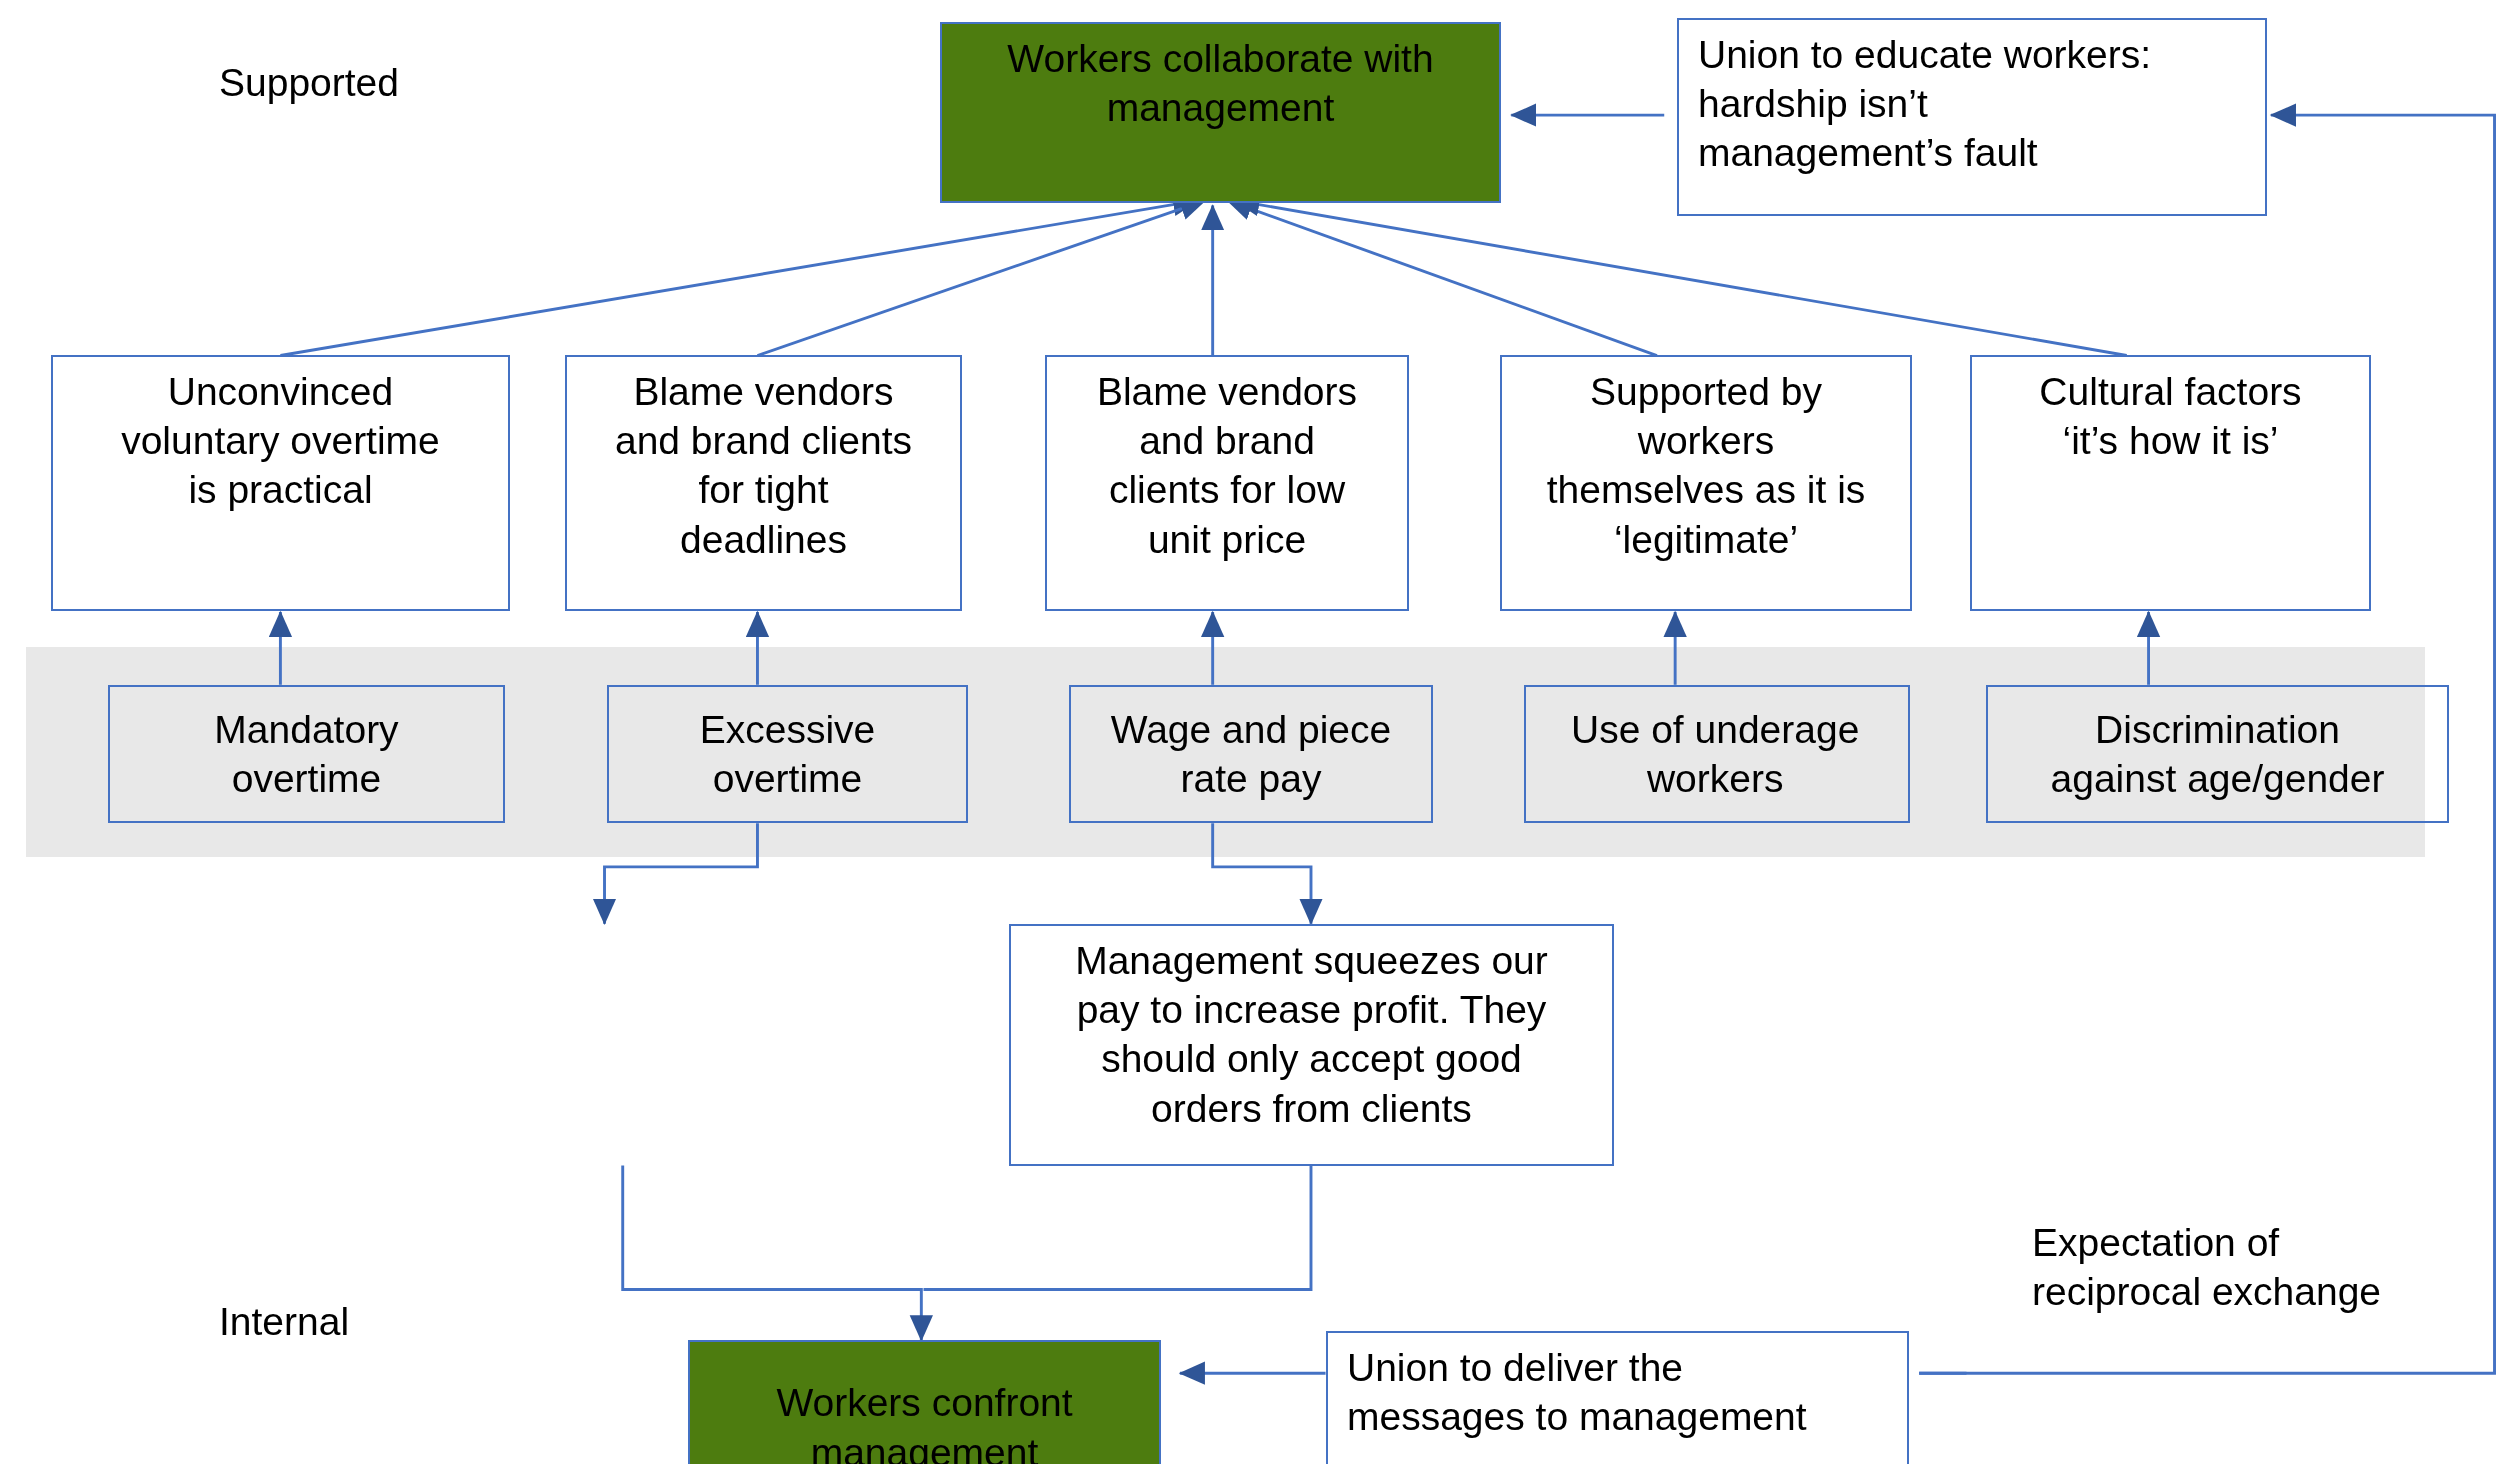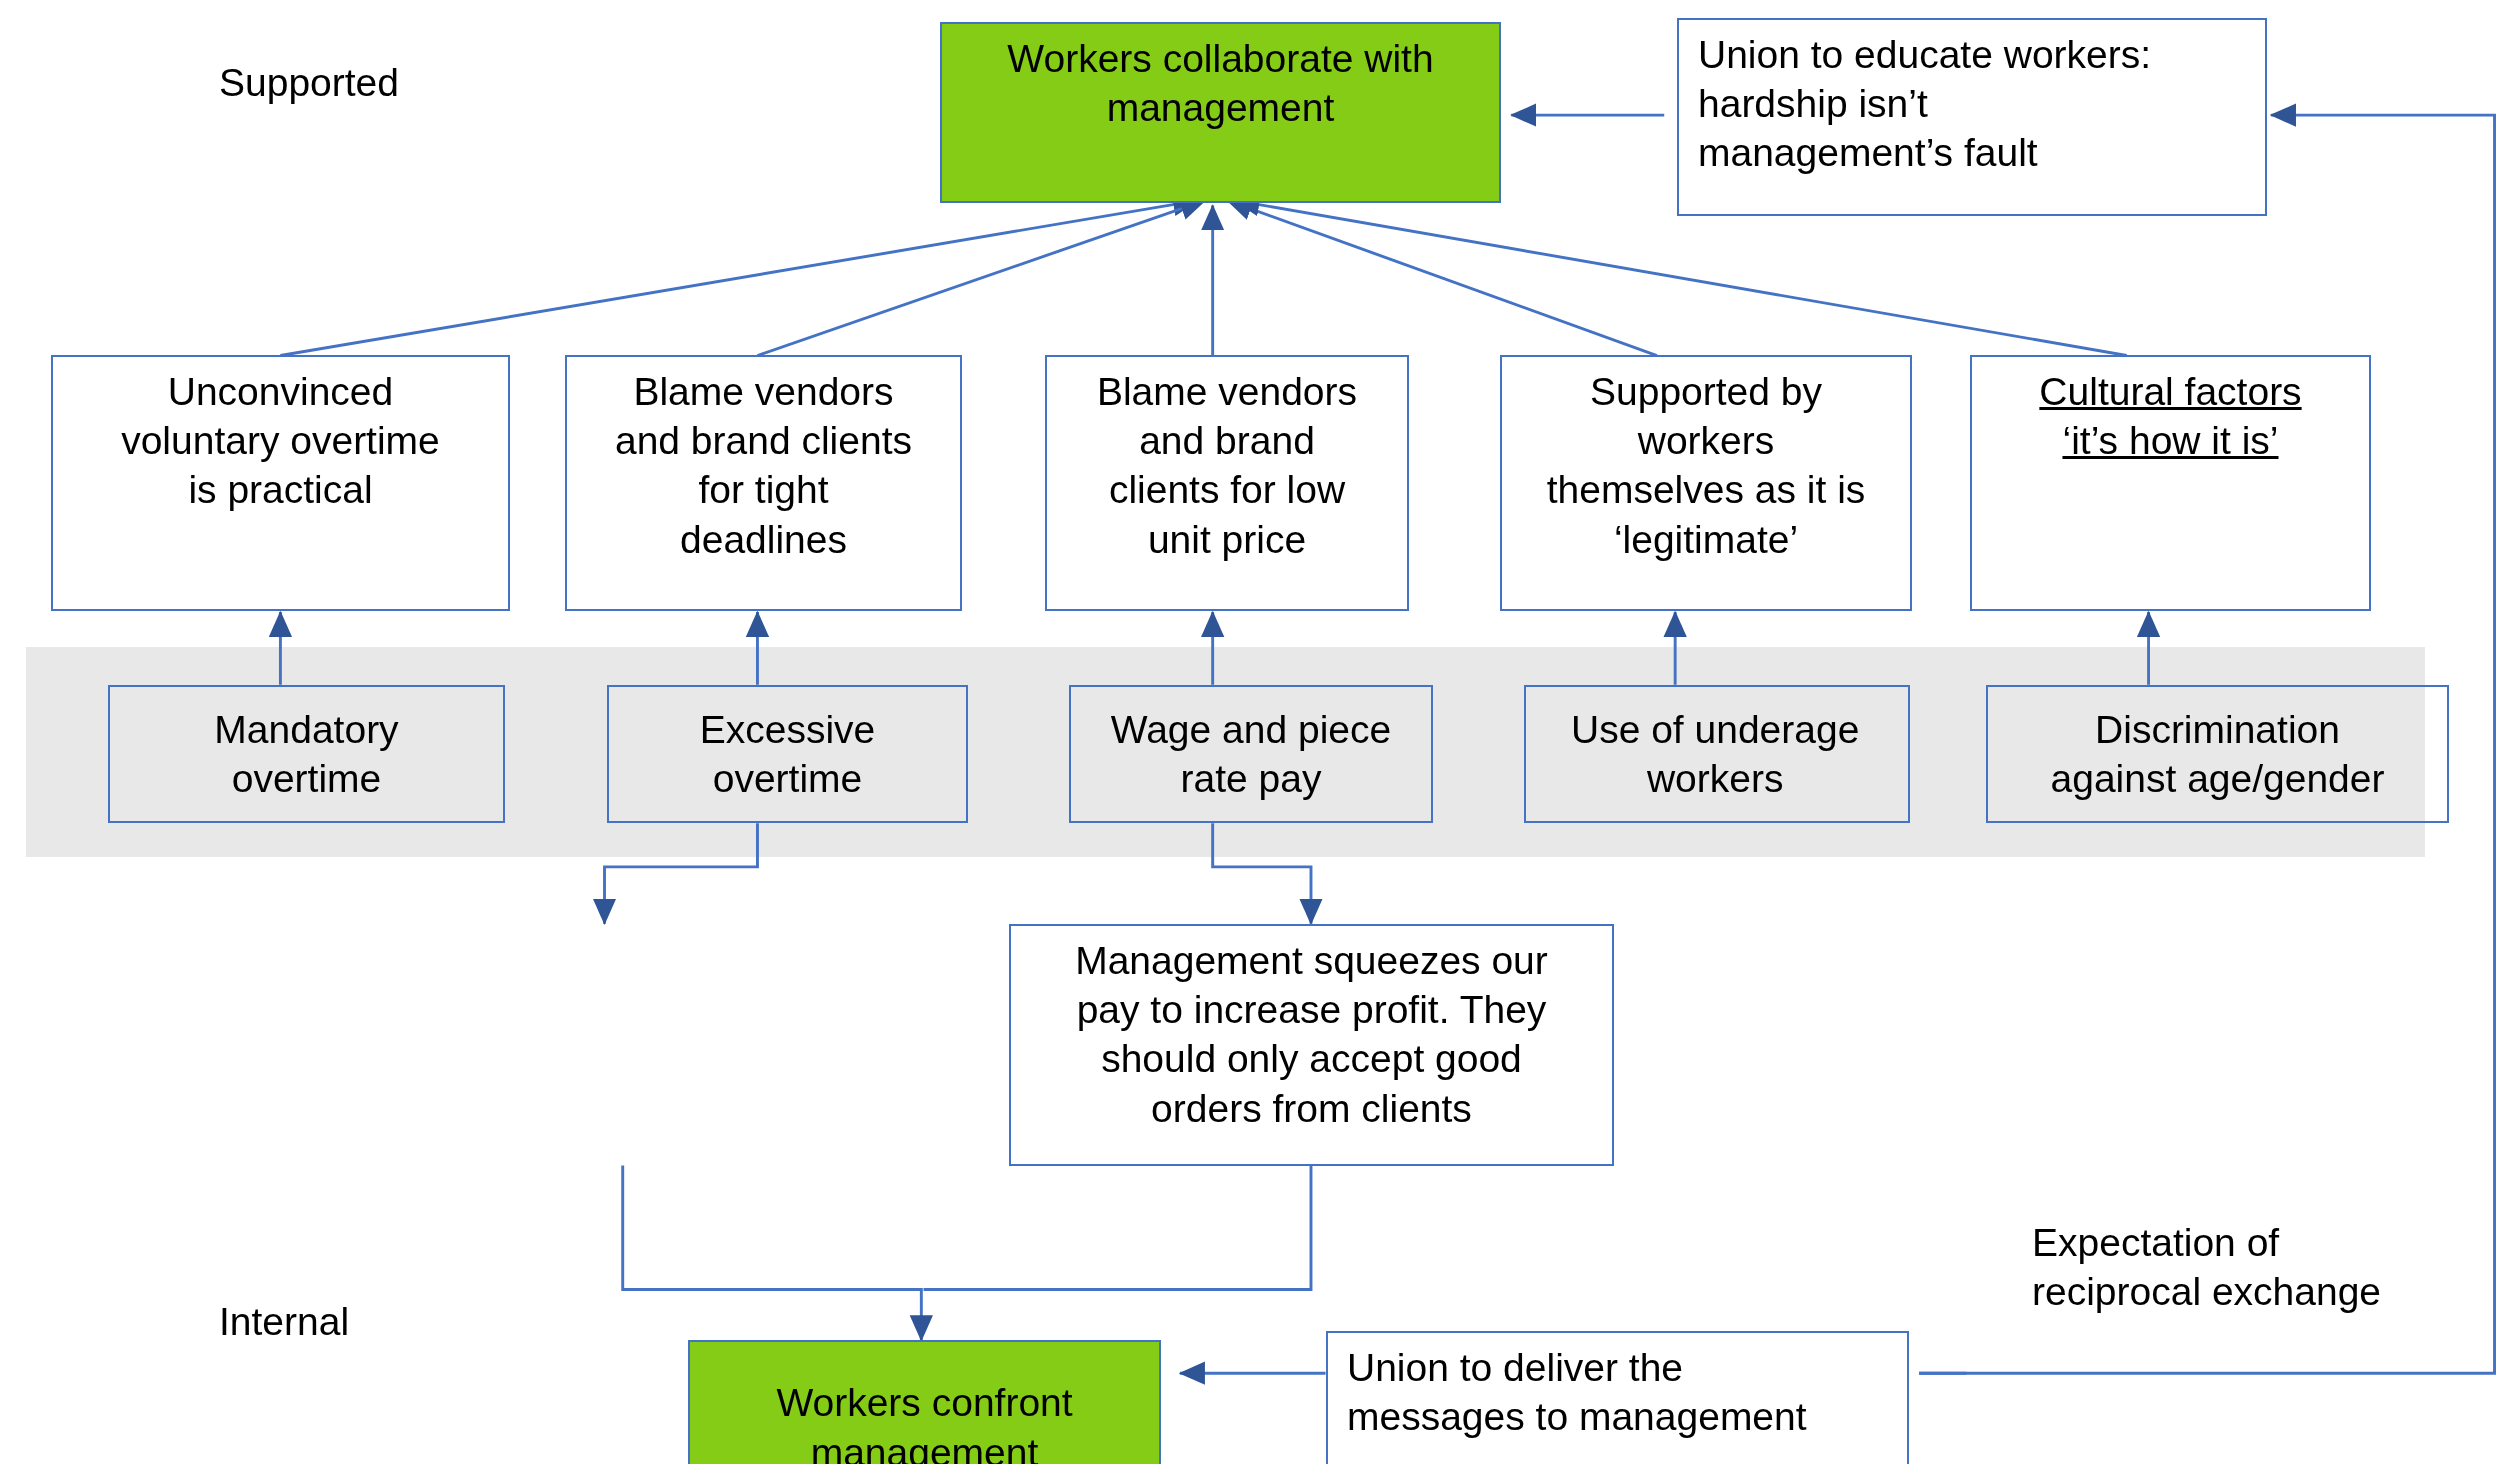--- a/index.html
+++ b/index.html
@@ -33,21 +33,21 @@
     box-sizing:border-box;
     border:2.9px solid #4472C4;
     background:#FFFFFF;
     font-size:39px;
     line-height:1.26;
     text-align:center;
     padding:10.2px 11.7px 7.3px 11.7px;
     overflow:hidden;
     white-space:pre-line;
   }
-  .node.grey{ background:#84cc16; }
+  .node.grey{ background:#4d7c0f; }
   .node.clear{ background:transparent;margin-left:24px; }
   .node.left{ text-align:left; padding-left:19px; }
   .node.mid{ display:flex; align-items:center; justify-content:center; padding:0 11.7px;}
   
   .label{
     position:absolute;
     font-size:39px;
     line-height:1.26;
     white-space:pre-line;
     text-align:left;
@@ -121,21 +121,21 @@
   <div class="node" style="left:1045px; top:355px; width:364px; height:256px;">Blame vendors
 and brand
 clients for low
 unit price</div>
 
   <div class="node" style="left:1500px; top:355px; width:412px; height:256px;">Supported by
 workers
 themselves as it is
 ‘legitimate’</div>
 
-  <div class="node" style="left:1970px; top:355px; width:401px; height:256px;text-decoration:underline;">Cultural factors
+  <div class="node" style="left:1970px; top:355px; width:401px; height:256px;">Cultural factors
 ‘it’s how it is’</div>
 
   <div class="node clear mid" style="left:84px; top:685px; width:397px; height:138px;">Mandatory
 overtime</div>
 
   <div class="node clear mid" style="left:583px; top:685px; width:361px; height:138px;">Excessive
 overtime</div>
 
   <div class="node clear mid" style="left:1045px; top:685px; width:364px; height:138px;">Wage and piece
 rate pay</div>

